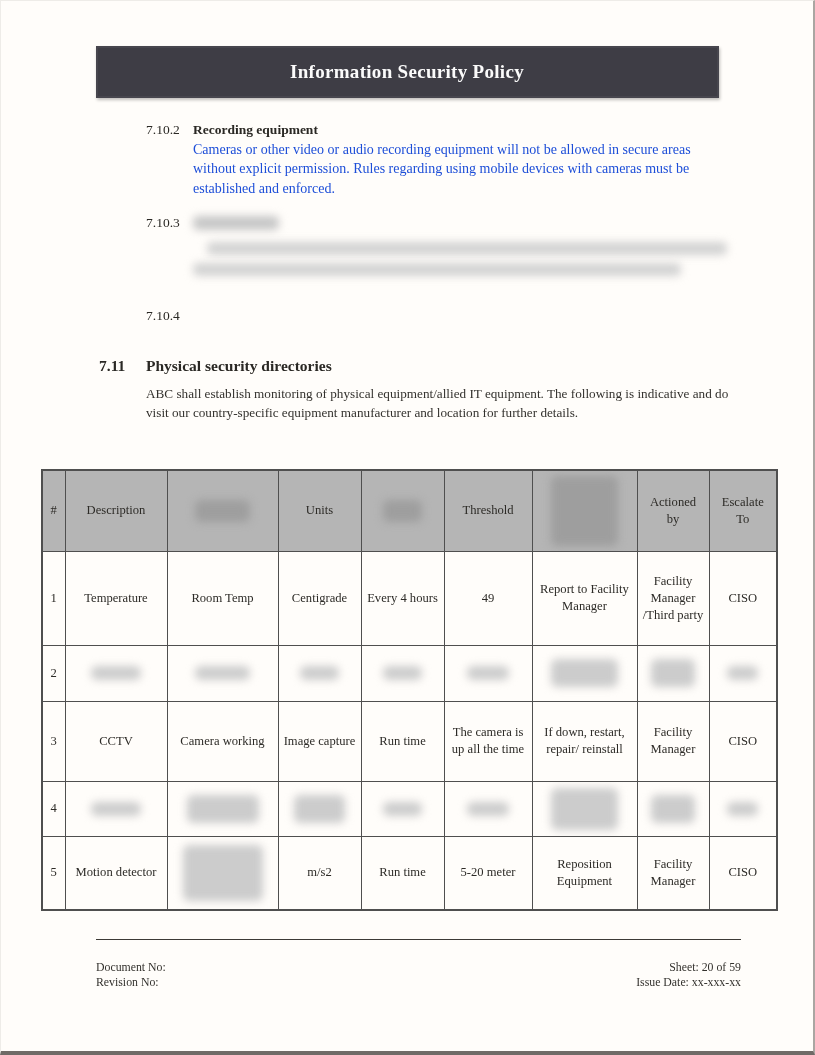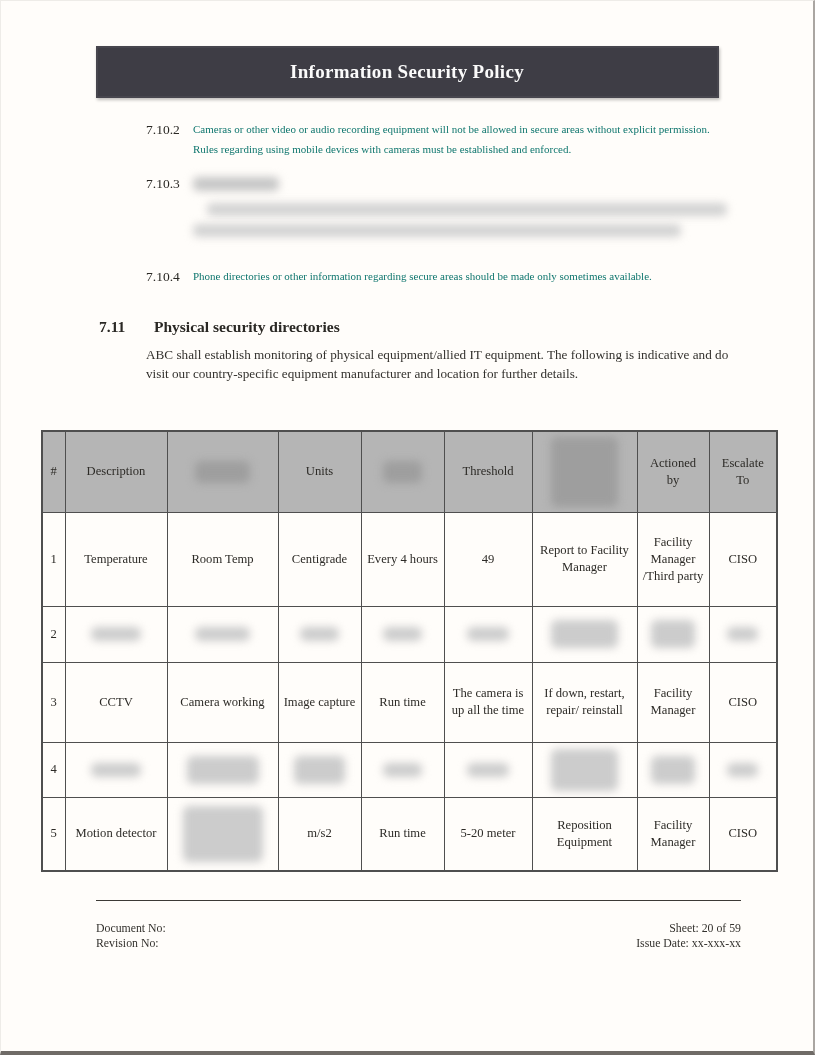--- a/index.html
+++ b/index.html
@@ -26,31 +26,31 @@
   }
   .title-bar h1{
     color:#fbfbfb; font-size:19px; font-weight:bold; letter-spacing:.3px;
   }
   
   .subsections{margin:22px 0 0 145px; width:585px;}
   .subsection{display:flex; margin-bottom:15px;}
   .sec-num{flex:0 0 47px; font-weight:normal; font-size:13.5px; line-height:19.5px;}
   .sec-body{flex:1;}
   .sec-heading{font-weight:bold; font-size:13.5px; line-height:19.5px;}
-  .sec-text{font-size:11px; line-height:19.5px; color:#0f766e;}
+  .sec-text{font-size:14px; line-height:19.5px; color:#1d4ed8;}
   .subsection.gap-lg{margin-bottom:22px;}
   
   .redact-heading{width:86px; height:14px; margin-top:3px; background:#c6c6c6; border-radius:5px; filter:blur(4px);}
   .redact-par{margin-top:12px;}
   .redact-line{height:13px; background:#d2d2d2; border-radius:5px; filter:blur(4px); margin-bottom:8px;}
   .redact-line.l1{width:520px; margin-left:14px;}
   .redact-line.l2{width:488px;}
   
   .main-section{margin:31px 0 0 98px; width:632px;}
-  .main-head{display:flex;gap:8px;}
+  .main-head{display:flex;}
   .main-num{flex:0 0 47px; font-weight:bold; font-size:15.5px;}
   .main-heading{font-weight:bold; font-size:15.5px;}
   .main-body{margin:9px 0 0 47px; width:585px; font-size:13.2px; line-height:19.5px; color:#33312d;}
   
   table.monitor{
     margin:46px 0 0 40px; width:735px;
     border-collapse:collapse; table-layout:fixed;
     font-size:12.6px; line-height:1.35;
   }
   table.monitor th, table.monitor td{
@@ -79,39 +79,39 @@
 
 <header class="title-bar">
   <h1>Information Security Policy</h1>
 </header>
 
 <div class="subsections">
 
   <div class="subsection">
     <span class="sec-num">7.10.2</span>
     <div class="sec-body">
+      <div class="sec-heading">Recording equipment</div>
       <p class="sec-text">Cameras or other video or audio recording equipment will not be allowed in secure areas without explicit permission. Rules regarding using mobile devices with cameras must be established and enforced.</p>
     </div>
   </div>
 
   <div class="subsection gap-lg">
     <span class="sec-num">7.10.3</span>
     <div class="sec-body">
       <div class="redact-heading"></div>
       <div class="redact-par">
         <div class="redact-line l1"></div>
         <div class="redact-line l2"></div>
       </div>
     </div>
   </div>
 
   <div class="subsection">
     <span class="sec-num">7.10.4</span>
     <div class="sec-body">
-      <p class="sec-text">Phone directories or other information regarding secure areas should be made only sometimes available.</p>
     </div>
   </div>
 
 </div>
 
 <div class="main-section">
   <div class="main-head">
     <span class="main-num">7.11</span>
     <span class="main-heading">Physical security directories</span>
   </div>

